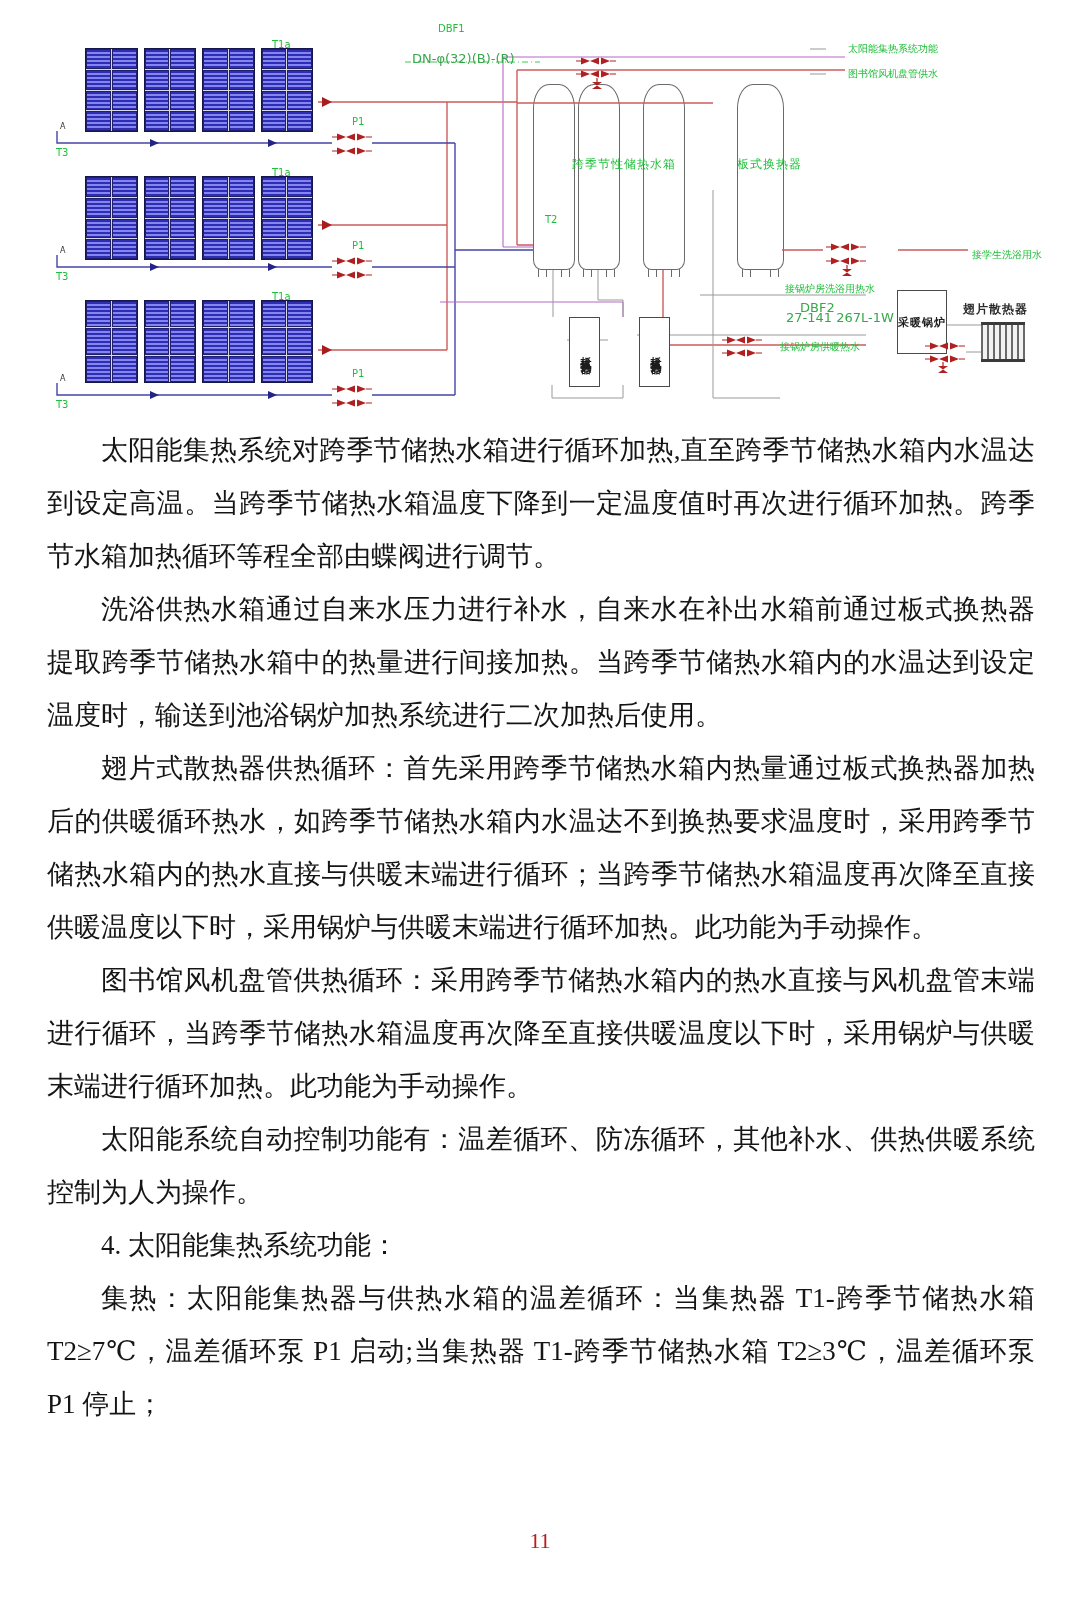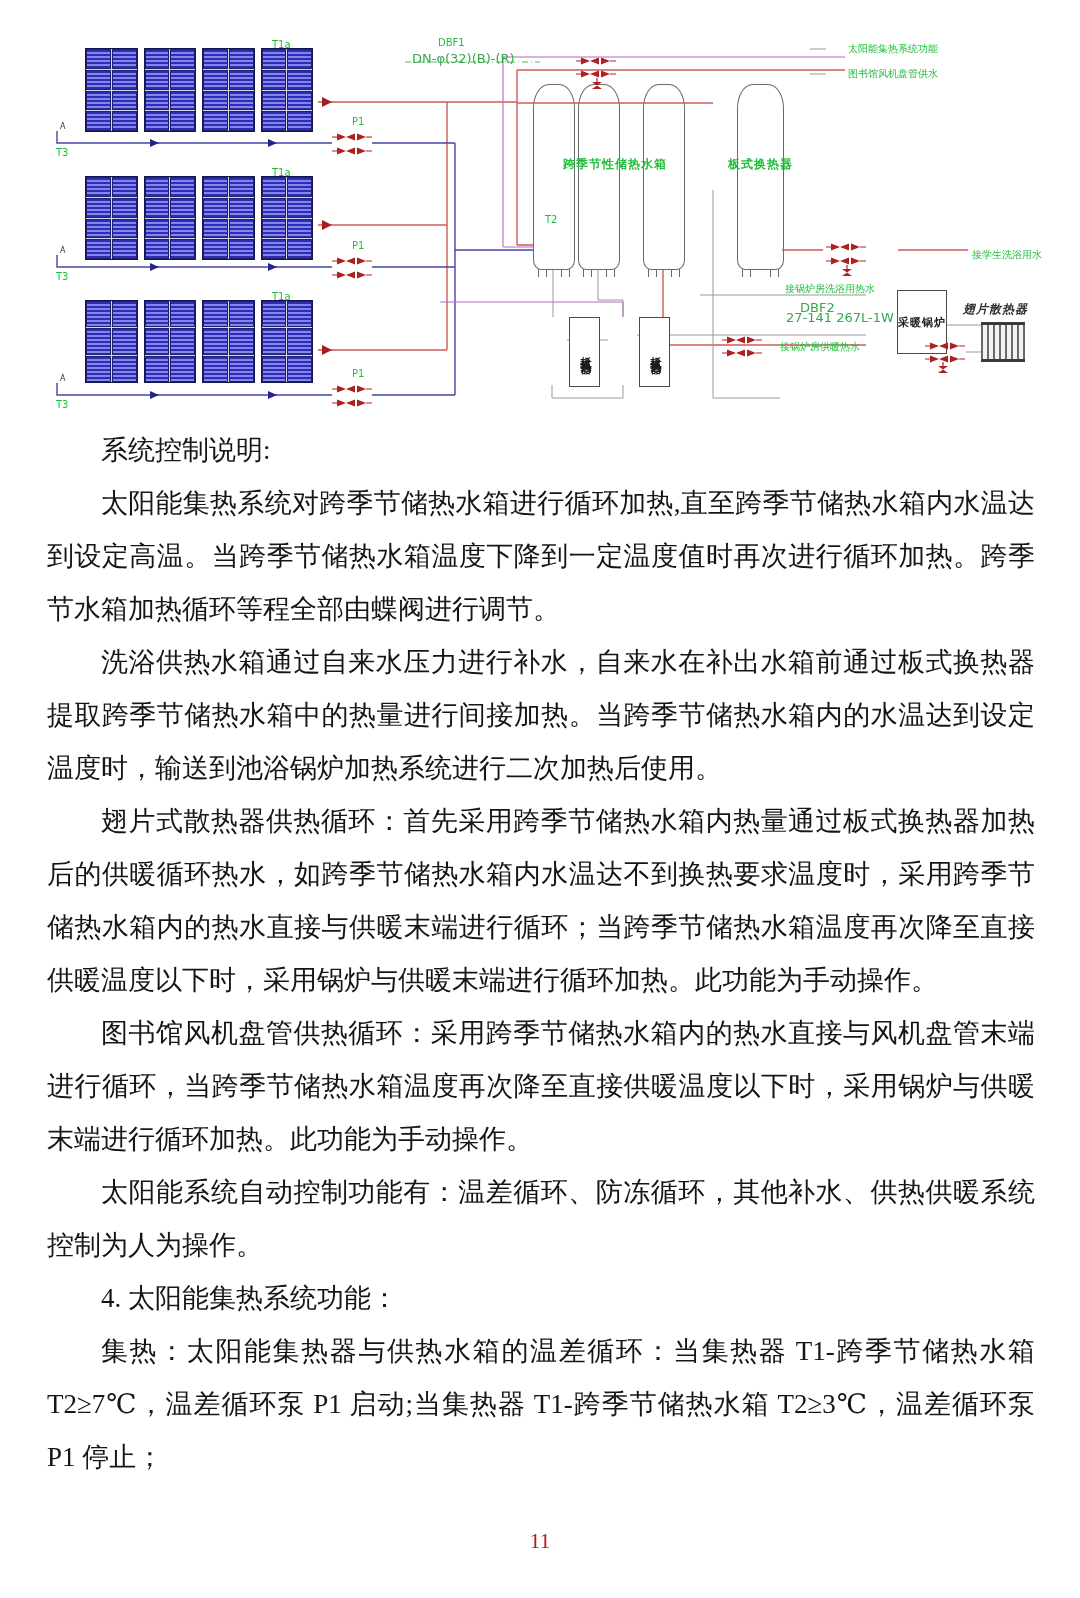--- a/index.html
+++ b/index.html
@@ -20,22 +20,22 @@
   .tank:before{left:4px;} .tank:after{right:4px;}
   .box{position:absolute;background:#fff;border:1.5px solid #4a4a4a;z-index:6;
        display:flex;align-items:center;justify-content:center;
        font-family:"DejaVu Sans","Liberation Sans",sans-serif;color:#1c1c1c;margin-left:31px;}
   .hx{writing-mode:vertical-rl;text-orientation:upright;font-size:11px;letter-spacing:2px;font-weight:bold;}
   .boiler-box{font-size:11px;font-weight:bold;letter-spacing:1px;}
   .radiator{position:absolute;z-index:6;background:repeating-linear-gradient(90deg,#6a6a6a 0 2px,#f2f2f2 2px 6px);
             border-top:3px solid #3a3a3a;border-bottom:3px solid #3a3a3a;}
   .lbl{position:absolute;z-index:8;color:#1fbe3a;font-family:"DejaVu Sans","Liberation Sans",sans-serif;
        font-size:10px;line-height:1;white-space:nowrap;}
-  .lbl.big{font-size:12px;font-weight:bold;letter-spacing:1px;}
-  .lbl.dark{color:#2b2b2b;font-size:12px;font-weight:bold;letter-spacing:1px;font-style:italic;}
+  .lbl.big{font-size:12px;font-weight:normal;letter-spacing:1px;margin-left:9px;}
+  .lbl.dark{color:#2b2b2b;font-size:12px;font-weight:bold;letter-spacing:1px;}
   .lbl.tiny{font-size:13px;color:#35a84a;}
   .lbl.blk{color:#333;font-size:8px;}
   .pump{position:absolute;z-index:7;width:40px;height:10px;}
   .vm{position:absolute;z-index:7;width:14px;height:12px;}
   
   .doc-text{position:absolute;left:47px;top:424px;width:988px;z-index:3;
             font-size:27px;line-height:53px;text-align:justify;color:#151515;}
   .doc-text p{margin:0;text-indent:2em;}
   .page-num{position:absolute;left:0;right:0;top:1528px;text-align:center;
             font-size:22px;color:#b91c1c;z-index:3;}
@@ -333,38 +333,37 @@
     <span class="lbl blk" style="left:60px;top:247px">A</span>
     <span class="lbl blk" style="left:60px;top:375px">A</span>
     <span class="lbl" style="left:56px;top:148px">T3</span>
     <span class="lbl" style="left:56px;top:272px">T3</span>
     <span class="lbl" style="left:56px;top:400px">T3</span>
     <span class="lbl" style="left:352px;top:117px">P1</span>
     <span class="lbl" style="left:352px;top:241px">P1</span>
     <span class="lbl" style="left:352px;top:369px">P1</span>
     <span class="lbl" style="left:545px;top:215px">T2</span>
 
-    <span class="lbl" style="left:438px;top:38px">DBF1</span>
+    <span class="lbl" style="left:438px;top:24px">DBF1</span>
     <span class="lbl tiny" style="left:412px;top:52px">DN-φ(32)(B)-(R)</span>
     <span class="lbl tiny" style="left:800px;top:301px">DBF2</span>
     <span class="lbl tiny" style="left:786px;top:311px">27-141 267L-1W</span>
 
     <span class="lbl big" style="left:563px;top:158px">跨季节性储热水箱</span>
     <span class="lbl big" style="left:728px;top:158px">板式换热器</span>
     <span class="lbl dark" style="left:963px;top:303px">翅片散热器</span>
 
     <span class="lbl" style="left:848px;top:44px">太阳能集热系统功能</span>
     <span class="lbl" style="left:848px;top:69px">图书馆风机盘管供水</span>
     <span class="lbl" style="left:972px;top:250px">接学生洗浴用水</span>
     <span class="lbl" style="left:785px;top:284px">接锅炉房洗浴用热水</span>
     <span class="lbl" style="left:780px;top:342px">接锅炉房供暖热水</span>
   </div>
 
   <div class="doc-text">
-    <p>系统控制说明:</p>
     <p>太阳能集热系统对跨季节储热水箱进行循环加热,直至跨季节储热水箱内水温达到设定高温。当跨季节储热水箱温度下降到一定温度值时再次进行循环加热。跨季节水箱加热循环等程全部由蝶阀进行调节。</p>
     <p>洗浴供热水箱通过自来水压力进行补水，自来水在补出水箱前通过板式换热器提取跨季节储热水箱中的热量进行间接加热。当跨季节储热水箱内的水温达到设定温度时，输送到池浴锅炉加热系统进行二次加热后使用。</p>
     <p>翅片式散热器供热循环：首先采用跨季节储热水箱内热量通过板式换热器加热后的供暖循环热水，如跨季节储热水箱内水温达不到换热要求温度时，采用跨季节储热水箱内的热水直接与供暖末端进行循环；当跨季节储热水箱温度再次降至直接供暖温度以下时，采用锅炉与供暖末端进行循环加热。此功能为手动操作。</p>
     <p>图书馆风机盘管供热循环：采用跨季节储热水箱内的热水直接与风机盘管末端进行循环，当跨季节储热水箱温度再次降至直接供暖温度以下时，采用锅炉与供暖末端进行循环加热。此功能为手动操作。</p>
     <p>太阳能系统自动控制功能有：温差循环、防冻循环，其他补水、供热供暖系统控制为人为操作。</p>
     <p>4. 太阳能集热系统功能：</p>
     <p>集热：太阳能集热器与供热水箱的温差循环：当集热器 T1-跨季节储热水箱 T2≥7℃，温差循环泵 P1 启动;当集热器 T1-跨季节储热水箱 T2≥3℃，温差循环泵 P1 停止；</p>
   </div>
 
   <div class="page-num">11</div>

